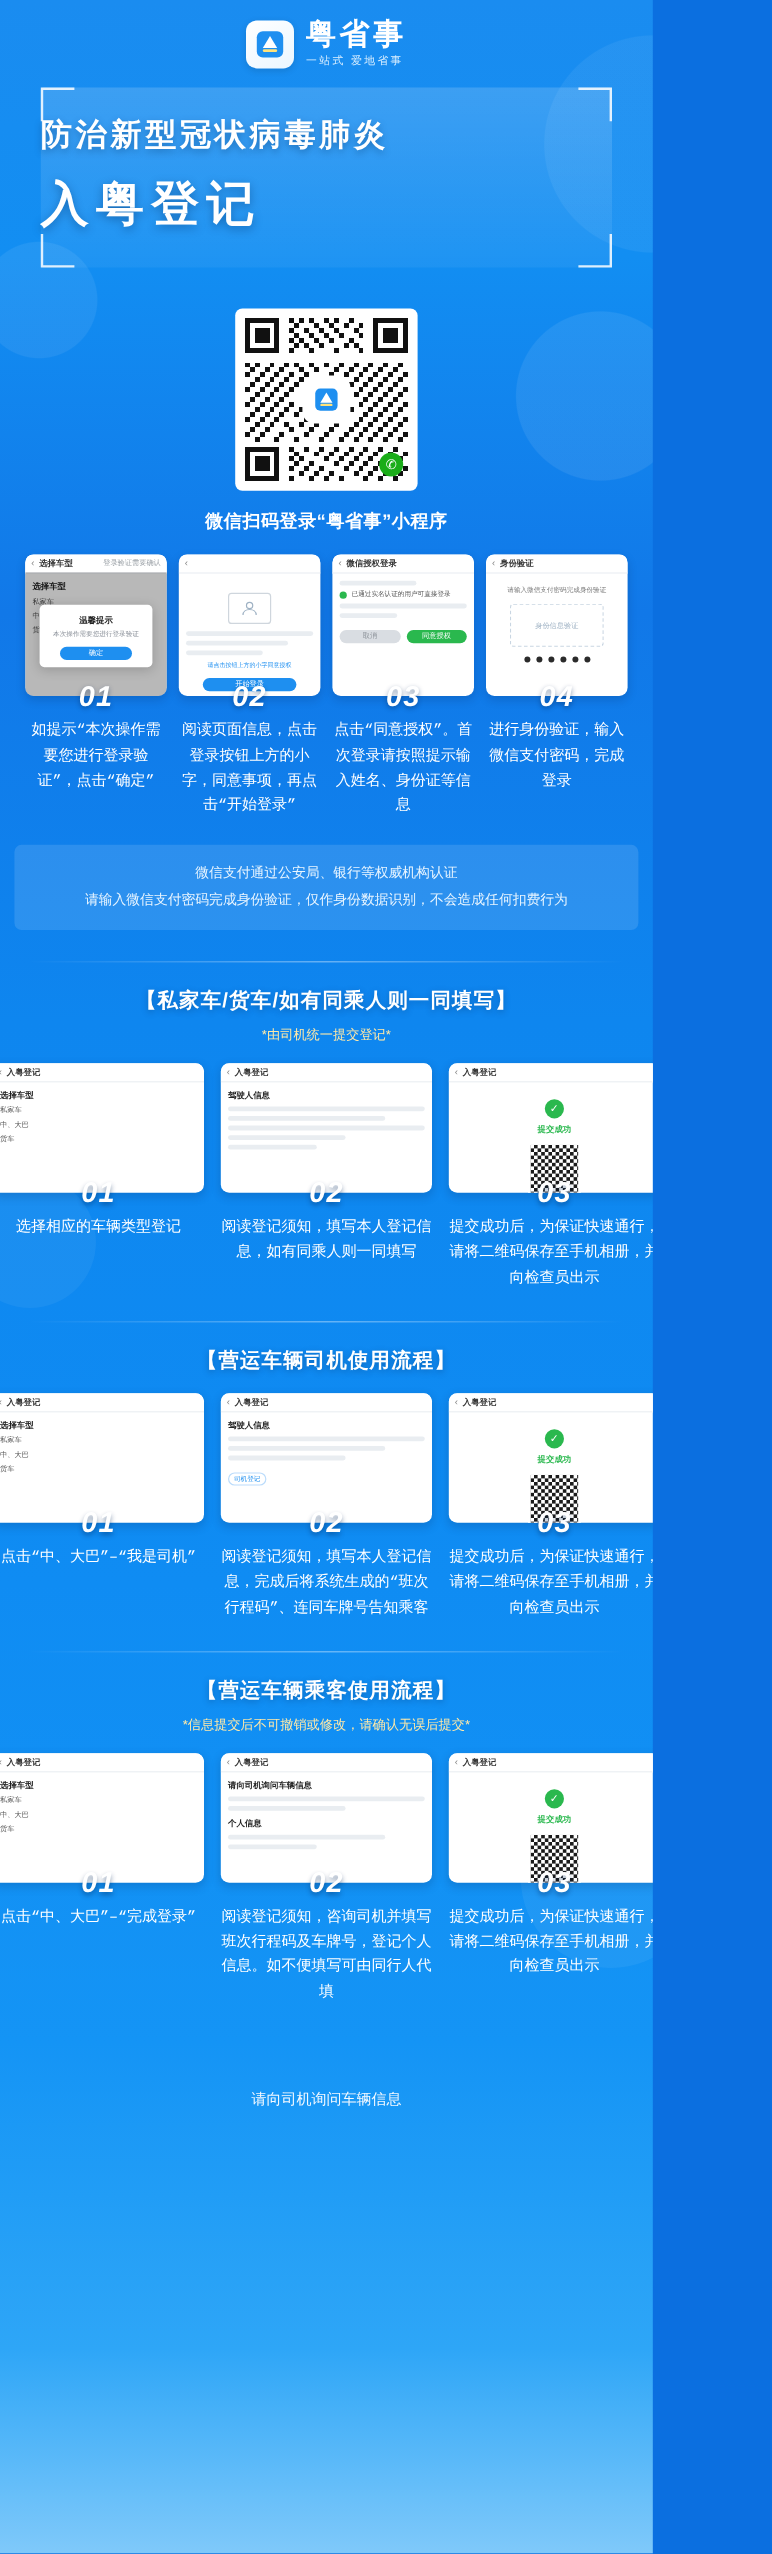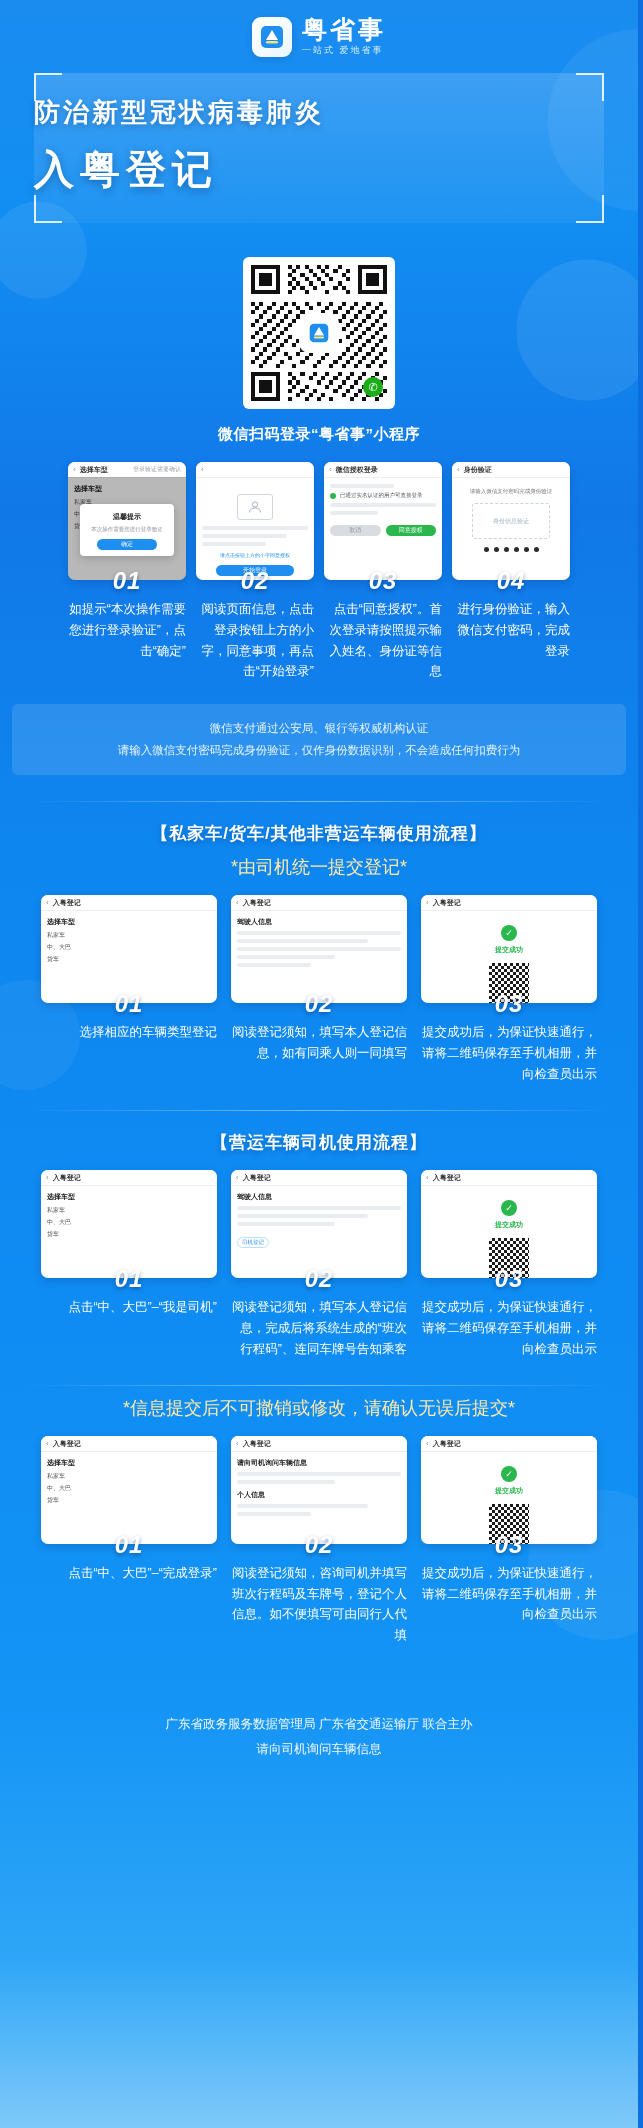--- a/index.html
+++ b/index.html
@@ -8,21 +8,21 @@
     background: #0b6fe0;
   }
   body {
     width: 643px;
     font-family: "Liberation Sans", "DejaVu Sans", sans-serif;
     color: #ffffff;
     -webkit-font-smoothing: antialiased;
   }
   .page {
     position: relative;
-    width: 638px;
+    width: 544px;
     min-height: 2128px;
     background:
       radial-gradient(circle at 92% 330px, rgba(255,255,255,0.08) 0 70px, rgba(255,255,255,0) 71px),
       radial-gradient(circle at 6% 250px, rgba(255,255,255,0.07) 0 48px, rgba(255,255,255,0) 49px),
       radial-gradient(circle at 100% 120px, rgba(255,255,255,0.06) 0 90px, rgba(255,255,255,0) 91px),
       linear-gradient(180deg, #1a8cf0 0%, #128ef2 10%, #1178e8 24%, #0e86ef 40%, #0f8cf3 62%, #1494f5 80%, #2ea6f7 92%, #7fc9fa 100%);
     overflow: hidden;
   }
 
   
@@ -179,21 +179,22 @@
 
   .card-num {
     margin-top: -13px; position: relative; z-index: 3; text-align: center;
   }
   .card-num span {
     font-size: 24px; font-weight: bold; font-style: italic; color: #ffffff;
     text-shadow: 0 2px 4px rgba(0,40,90,0.45); letter-spacing: 1px;
   }
   .card-text {
     margin-top: 4px; font-size: 12.5px; line-height: 1.65; color: #ffffff;
-    text-align: right;
+    text-align: center;
+    font-family: Liberation Mono, monospace;
   }
 
   
   .notice {
     margin: 22px 12px 0; padding: 14px 16px;
     background: rgba(255,255,255,0.12);
     border-radius: 6px; text-align: center;
     font-size: 11.5px; line-height: 1.9; color: #e8f5ff;
   }
 
@@ -201,21 +202,21 @@
   .divider {
     margin: 26px 24px 0; height: 1px;
     background: linear-gradient(90deg, rgba(255,255,255,0) 0%, rgba(255,255,255,0.45) 50%, rgba(255,255,255,0) 100%);
   }
   .section-title {
     margin-top: 20px; text-align: center;
     font-size: 17px; font-weight: bold; color: #ffffff; letter-spacing: 1px;
     text-shadow: 0 2px 5px rgba(0,40,90,0.35);
   }
   .section-sub {
-    margin-top: 10px; text-align: center; font-size: 18px; color: #ffe9a8;
+    margin-top: 10px; text-align: center; font-size: 11px; color: #ffe9a8;
   }
   .cards3 {
     display: flex; justify-content: center; gap: 14px;
     margin-top: 16px; padding: 0 22px;
   }
   .card3 { width: 176px; }
   .phone3 { width: 176px; height: 108px; background:#fff; border-radius: 7px; overflow:hidden;
     box-shadow: 0 3px 8px rgba(0,30,70,0.18); position:relative; }
   .card3 .card-num { margin-top: -13px; }
   .card3 .card-text { font-size: 12.5px; }
@@ -634,21 +635,21 @@
     </div>
 
   </div>
 
   <div class="notice">
     <div>微信支付通过公安局、银行等权威机构认证</div>
     <div>请输入微信支付密码完成身份验证，仅作身份数据识别，不会造成任何扣费行为</div>
   </div>
 
   <div class="divider"></div>
-  <div class="section-title">【私家车/货车/其他非营运车辆使用流程】</div>
+  <div class="section-title">【私家车/货车/如有同乘人则一同填写】</div>
   <div class="section-sub">*由司机统一提交登记*</div>
   <div class="cards3">
 
     <div class="card3">
       <div class="phone3">
         <div class="phone-bar">
           <span class="pb-back">‹</span>
           <span class="pb-title">入粤登记</span>
         </div>
         <div class="phone-body">
@@ -749,20 +750,21 @@
           <div class="ph-qr-mini"></div>
         </div>
       </div>
       <div class="card-num"><span>03</span></div>
       <div class="card-text">提交成功后，为保证快速通行，请将二维码保存至手机相册，并向检查员出示</div>
     </div>
 
   </div>
 
   <div class="divider"></div>
+  <div class="section-title">【营运车辆乘客使用流程】</div>
   <div class="section-sub">*信息提交后不可撤销或修改，请确认无误后提交*</div>
   <div class="cards3">
 
     <div class="card3">
       <div class="phone3">
         <div class="phone-bar">
           <span class="pb-back">‹</span>
           <span class="pb-title">入粤登记</span>
         </div>
         <div class="phone-body">
@@ -807,17 +809,16 @@
           <div class="ph-qr-mini"></div>
         </div>
       </div>
       <div class="card-num"><span>03</span></div>
       <div class="card-text">提交成功后，为保证快速通行，请将二维码保存至手机相册，并向检查员出示</div>
     </div>
 
   </div>
 
   <div class="footer">
-    <div class="footer-line">广东省政务服务数据管理局 广东省交通运输厅 联合主办</div>
     <div class="footer-line">请向司机询问车辆信息</div>
   </div>
 
 </div>
 
 </body></html>

